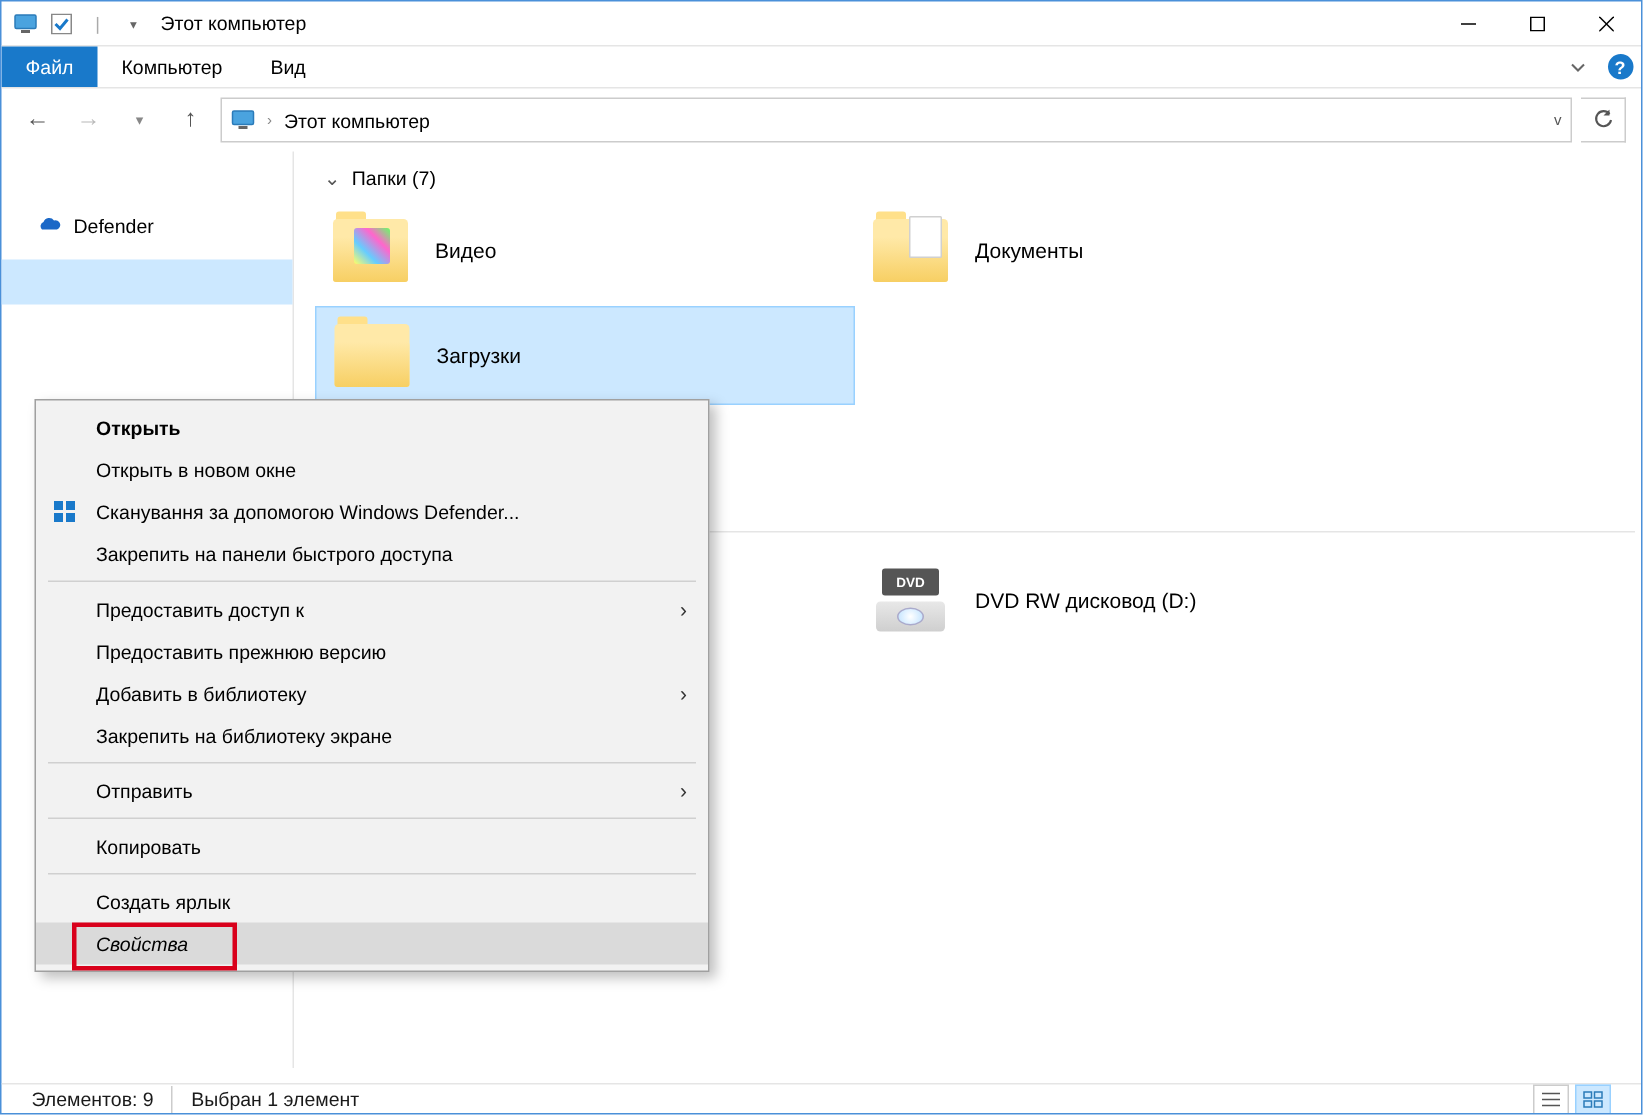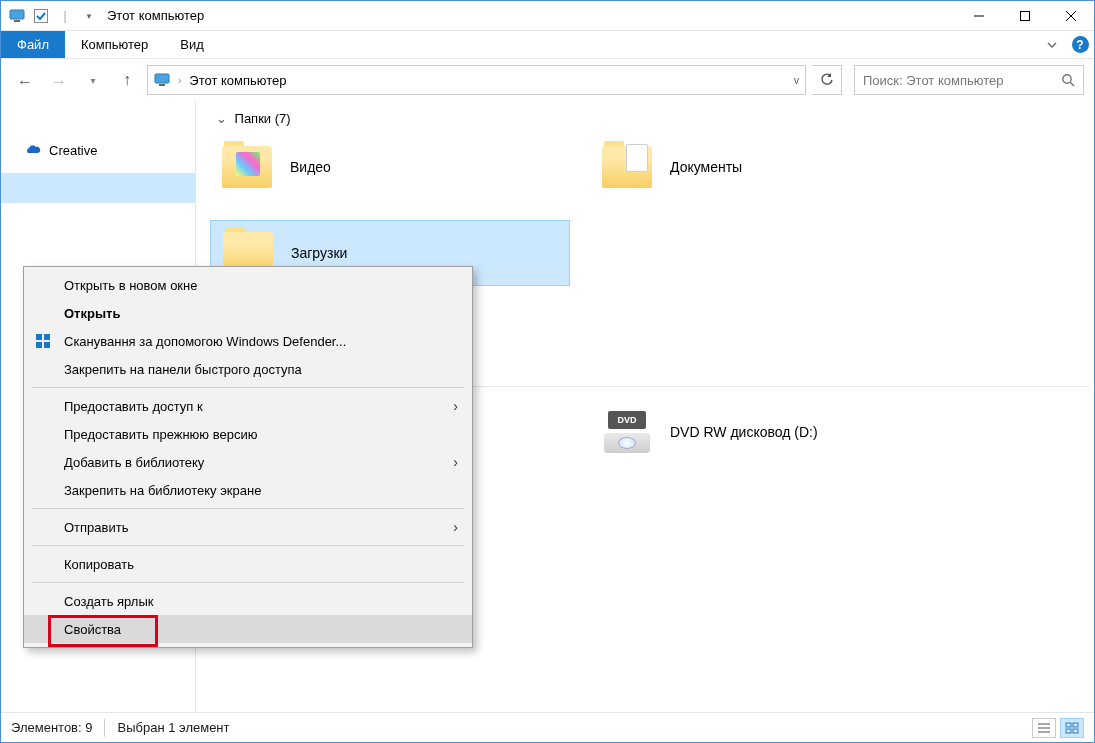--- a/index.html
+++ b/index.html
@@ -31,38 +31,38 @@
   .searchbox .ph { flex:1; font-size:13px; }
   
   .body { position:absolute; top:100px; bottom:30px; left:0; right:0; display:flex; }
   .sidebar { width:195px; border-right:1px solid #e5e5e5; padding-top:10px; }
   .side-item { display:flex; align-items:center; height:30px; padding-left:24px; gap:8px; font-size:13px; }
   .side-item.selected { background:#cce8ff; }
   .ico16 { width:16px; height:16px; display:inline-flex; align-items:center; justify-content:center; }
   .content { flex:1; position:relative; padding:10px 0 0 14px; }
   .group-header { font-size:13px; color:#000; margin:0 0 8px 6px; }
   .group-header .chev2 { color:#555; margin-right:4px; }
-  .grid { display:grid; grid-template-columns: 360px 360px; column-gap:0; row-gap:4px;gap:20px; }
+  .grid { display:grid; grid-template-columns: 360px 360px; column-gap:0; row-gap:4px; }
   .tile { height:66px; display:flex; align-items:center; padding-left:12px; gap:18px; }
   .tile.selected { background:#cce8ff; border:1px solid #99d1ff; }
   .folder-ico { width:50px; height:42px; position:relative; }
   .folder-back { position:absolute; inset:0; background:#ffe9a8; border-radius:3px 3px 2px 2px; }
   .folder-tab { position:absolute; top:-5px; left:2px; width:20px; height:8px; background:#ffe08a; border-radius:2px 2px 0 0; }
   .folder-front { position:absolute; left:0; right:0; bottom:0; height:30px; background:linear-gradient(#ffe9a8,#f7cf63); border-radius:2px; }
   .folder-paper { position:absolute; right:4px; top:-2px; width:22px; height:28px; background:#fff; border:1px solid #d0d0d0; border-radius:1px; }
   .tile .label { font-size:14px; }
   .tile .sub { font-size:12px; color:#6b6b6b; margin-top:2px; }
   .dvd-ico { width:50px; height:42px; position:relative; }
   .dvd-box { position:absolute; left:6px; top:0; width:38px; height:18px; background:#555; border-radius:2px; }
   .dvd-label { position:absolute; left:6px; top:0; width:38px; height:18px; color:#fff; font-size:9px; font-weight:bold; display:flex; align-items:center; justify-content:center; }
   .dvd-tray { position:absolute; left:2px; bottom:0; width:46px; height:20px; background:linear-gradient(#e8e8e8,#cfcfcf); border-radius:3px; }
   .dvd-disc { position:absolute; left:16px; bottom:4px; width:18px; height:12px; border-radius:50%; background:radial-gradient(circle,#fff,#bfe2ff); border:1px solid #aac; }
   .divider-h { border-top:1px solid #e5e5e5; margin:14px 0 12px 0; width:880px; }
   
-  .statusbar { position:absolute; left:0; right:0; bottom:0; height:30px; border-top:1px solid #e5e5e5; display:flex; align-items:center; padding:0 10px; font-size:13px; color:#1a1a1a; }
+  .statusbar { position:absolute; left:0; right:0; bottom:0; height:20px; border-top:1px solid #e5e5e5; display:flex; align-items:center; padding:0 20px; font-size:13px; color:#1a1a1a; }
   .statusbar .sep { width:1px; height:18px; background:#ccc; margin:0 12px; }
   .statusbar .spacer3 { flex:1; }
   .viewbtn { width:24px; height:20px; border:1px solid #ccc; margin-left:4px; display:flex; align-items:center; justify-content:center; font-size:11px; color:#555; }
   .viewbtn.active { background:#cce8ff; border-color:#99d1ff; }
   
   .context { position:absolute; left:22px; top:265px; width:450px; background:#f2f2f2; border:1px solid #a0a0a0; box-shadow:4px 4px 8px rgba(0,0,0,.25); padding:4px 0; }
   .ctx-item { height:28px; display:flex; align-items:center; padding:0 14px 0 40px; font-size:13px; position:relative; }
   .ctx-item.bold { font-weight:600; }
   .ctx-item .arrow { position:absolute; right:14px; color:#333; font-size:14px; }
   .ctx-item .lefticon { position:absolute; left:10px; width:18px; height:18px; display:flex; align-items:center; justify-content:center; }
@@ -143,43 +143,34 @@
     <span class="crumb">Этот компьютер</span>
     <div class="spacer2"></div>
     <span class="drop" style="font-size:10px;">v</span>
   </div>
   <div class="refresh">
     <svg width="14" height="14" viewBox="0 0 14 14">
         <path d="M11 3 A5 5 0 1 0 12 7" fill="none" stroke="#555" stroke-width="1.4"></path>
         <path d="M11 0 L11 4 L7 4 Z" fill="#555"></path>
       </svg>
   </div>
-  <div class="searchbox">
-    <span class="ph">Поиск: Этот компьютер</span>
-    <span>
-        <svg width="14" height="14" viewBox="0 0 14 14">
-          <circle cx="6" cy="6" r="4.2" fill="none" stroke="#777" stroke-width="1.4"></circle>
-          <line x1="9.2" y1="9.2" x2="13" y2="13" stroke="#777" stroke-width="1.4"></line>
-        </svg>
-      </span>
-  </div>
 </div>
 
 <div class="body">
 
   <div class="sidebar">
     <div style="height:12px;"></div>
     <div style="height:12px;"></div>
     <div class="side-item">
       <span class="ico16">
           <svg width="16" height="16" viewBox="0 0 16 16">
             <path d="M3 11 a3 3 0 0 1 1-5 a4 4 0 0 1 7 -1 a3 3 0 0 1 2 6 Z" fill="#1b68c7"></path>
           </svg>
         </span>
-      <span>Creative</span>
+      <span>Defender</span>
     </div>
     <div style="height:8px;"></div>
     <div class="side-item selected" style="padding-left:24px;">
     </div>
   </div>
 
   <div class="content">
     <div class="group-header">
       <span class="chev2">⌄</span>
       <span>Папки (7)</span>
@@ -256,25 +247,25 @@
         </div>
         <div>
             <div class="label">DVD RW дисковод (D:)</div>
           </div>
       </div>
     </div>
   </div>
 </div>
 
 <div class="context">
-  <div class="ctx-item">
-      <span>Открыть в новом окне</span>
-    </div>
   <div class="ctx-item bold">
       <span>Открыть</span>
+    </div>
+  <div class="ctx-item">
+      <span>Открыть в новом окне</span>
     </div>
   <div class="ctx-item">
     <span class="lefticon">
         <svg width="16" height="16" viewBox="0 0 16 16">
           <rect x="1" y="1" width="6" height="6" fill="#1979ca"></rect>
           <rect x="9" y="1" width="6" height="6" fill="#1979ca"></rect>
           <rect x="1" y="9" width="6" height="6" fill="#1979ca"></rect>
           <rect x="9" y="9" width="6" height="6" fill="#1979ca"></rect>
         </svg>
       </span>
@@ -304,21 +295,21 @@
       <span class="arrow">›</span>
     </div>
   <div class="ctx-sep"></div>
   <div class="ctx-item">
       <span>Копировать</span>
     </div>
   <div class="ctx-sep"></div>
   <div class="ctx-item">
       <span>Создать ярлык</span>
     </div>
-  <div class="ctx-item hovered" style="position:relative;">
+  <div class="ctx-item hovered" style="position:relative;font-style:italic;">
     <span>Свойства</span>
   </div>
   <div class="red-highlight" style="left:24px; bottom:0px; width:110px; height:32px;"></div>
 </div>
 
 <div class="statusbar">
   <span>Элементов: 9</span>
   <div class="sep"></div>
   <span>Выбран 1 элемент</span>
   <div class="spacer3"></div>

